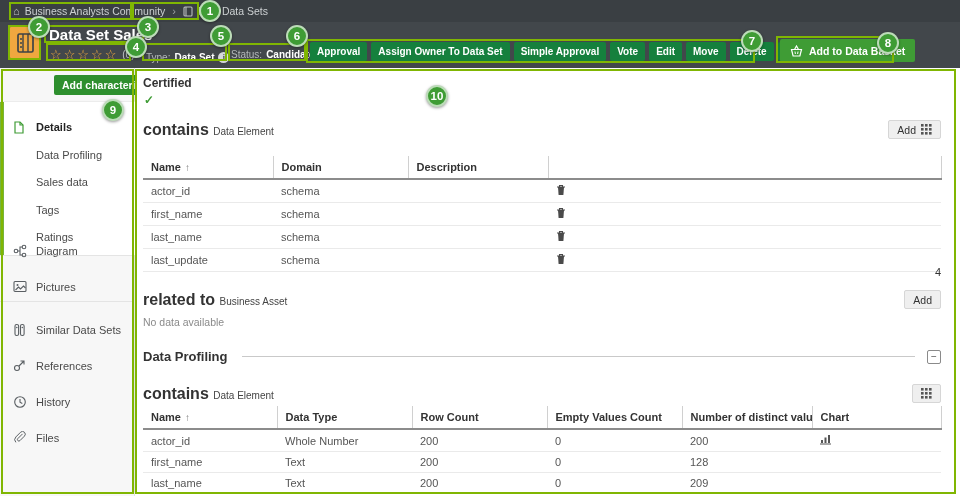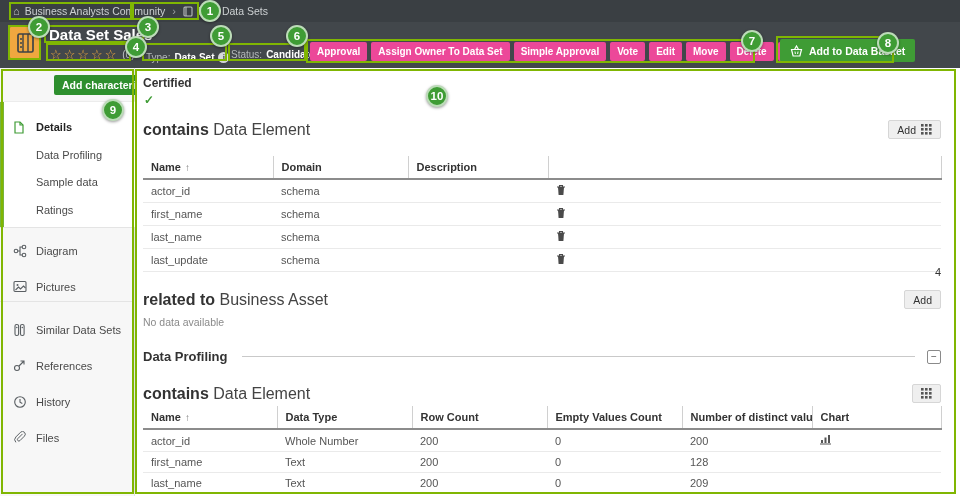--- a/index.html
+++ b/index.html
@@ -22,21 +22,21 @@
   .stars-group { position:absolute; left:49px; top:23px; height:18px; display:flex; align-items:center; }
   .star { color:#f0a73e; font-size:13px; margin-right:2px; line-height:1; }
   .rating-count { color:#c3c7c9; font-size:10px; margin-left:4px; }
   .meta-group { position:absolute; top:23px; height:18px; display:flex; align-items:center; gap:4px; font-size:10px; }
   .meta-label { color:#b4b8ba; }
   .meta-value { color:#fff; font-weight:bold; }
   .info-dot { width:11px; height:11px; border-radius:50%; background:#d6d8d9; color:#42474b;
               font-size:8px; font-weight:bold; display:flex; align-items:center; justify-content:center;
               font-family:"Liberation Serif", serif; }
   .hdr-buttons { position:absolute; left:310px; top:18px; height:22px; display:flex; gap:4px; align-items:center; }
-  .hbtn { background:#ec4899; color:#fff; border:none; font-family:inherit; font-size:10px; font-weight:bold;
+  .hbtn { background:#15803d; color:#fff; border:none; font-family:inherit; font-size:10px; font-weight:bold;
           padding:4px 7px; border-radius:2px; white-space:nowrap; cursor:pointer; }
   .hbtn .caret { font-size:8px; margin-left:4px; }
   .basket-btn { position:absolute; left:780px; top:17px; height:23px; background:#3f9c35; color:#fff;
                 border:none; font-family:inherit; font-size:10.5px; font-weight:bold; padding:0 10px;
                 border-radius:2px; display:flex; align-items:center; gap:6px; cursor:pointer; }
 
   
   .sidebar { position:absolute; left:0; top:68px; width:135px; height:428px; background:#f7f7f7;
              border-right:1px solid #e3e3e3; font-size:11px; color:#4a4a4a; }
   .add-char-row { position:absolute; left:0; top:7px; width:135px; height:22px;margin-left:45px; }
@@ -52,21 +52,21 @@
   .nav-item .nico { position:absolute; left:13px; top:2px; }
   .nav-group2 { position:absolute; left:0; top:160px; width:135px; }
   .nav-group2 .nav-item, .nav-group3 .nav-item { height:26px; line-height:26px; }
   .nav-group2 .nav-item .nico, .nav-group3 .nav-item .nico { top:6px; }
   .nav-group3 { position:absolute; left:0; top:233px; width:135px; border-top:1px solid #e4e4e4; padding-top:5px; }
 
   
   .main { position:absolute; left:135px; top:68px; width:825px; height:312px; background:#fff; }
   .sec-label { font-size:12px; font-weight:bold; color:#333; }
   .rel-label b { color:#333; font-size:16px; }
-  .rel-label span { color:#444; font-size:16px; font-weight:normal; }
+  .rel-label span { color:#444; font-size:10px; font-weight:normal; }
   .certified-label { position:absolute; left:8px; top:8px; }
   .certified-check { position:absolute; left:9px; top:25px; color:#3f9c35; font-size:12px; font-weight:bold; }
   .section-head { position:absolute; left:8px; width:798px; display:flex; justify-content:space-between; align-items:center; }
   .head-contains1 { top:52px; }
   .head-related { top:222px; }
   .head-contains2 { top:316px; }
   .litebtn-group { display:flex; gap:4px; }
   .litebtn { background:#efefef; border:1px solid #d6d6d6; color:#333; font-family:inherit; font-size:10.5px;
              padding:2px 8px; border-radius:2px; display:flex; align-items:center; gap:5px; cursor:pointer; height:19px; }
   .nodata { position:absolute; left:8px; top:248px; font-size:10.5px; color:#8a8a8a; }
@@ -181,21 +181,22 @@
       <div class="nav-item active">
         <span class="nico">
           <svg width="12" height="13" viewBox="0 0 12 13">
             <path d="M2 1h5l3 3v8H2z" fill="none" stroke="#3f9c35" stroke-width="1.2"></path>
             <path d="M7 1v3h3" fill="none" stroke="#3f9c35" stroke-width="1.2"></path>
           </svg>
         </span>
         <span>Details</span>
       </div>
       <div class="nav-item"><span>Data Profiling</span></div>
-      <div class="nav-item"><span>Sample data</span></div>
+      <div class="nav-item"><span>Sales data</span></div>
+      <div class="nav-item"><span>Tags</span></div>
       <div class="nav-item"><span>Ratings</span></div>
     </div>
 
     <div class="nav-group2">
       <div class="nav-item">
         <span class="nico">
           <svg width="14" height="14" viewBox="0 0 14 14">
             <circle cx="3" cy="7" r="1.8" fill="none" stroke="#5a5f63" stroke-width="1.1"></circle>
             <circle cx="11" cy="3" r="1.8" fill="none" stroke="#5a5f63" stroke-width="1.1"></circle>
             <circle cx="11" cy="11" r="1.8" fill="none" stroke="#5a5f63" stroke-width="1.1"></circle>

